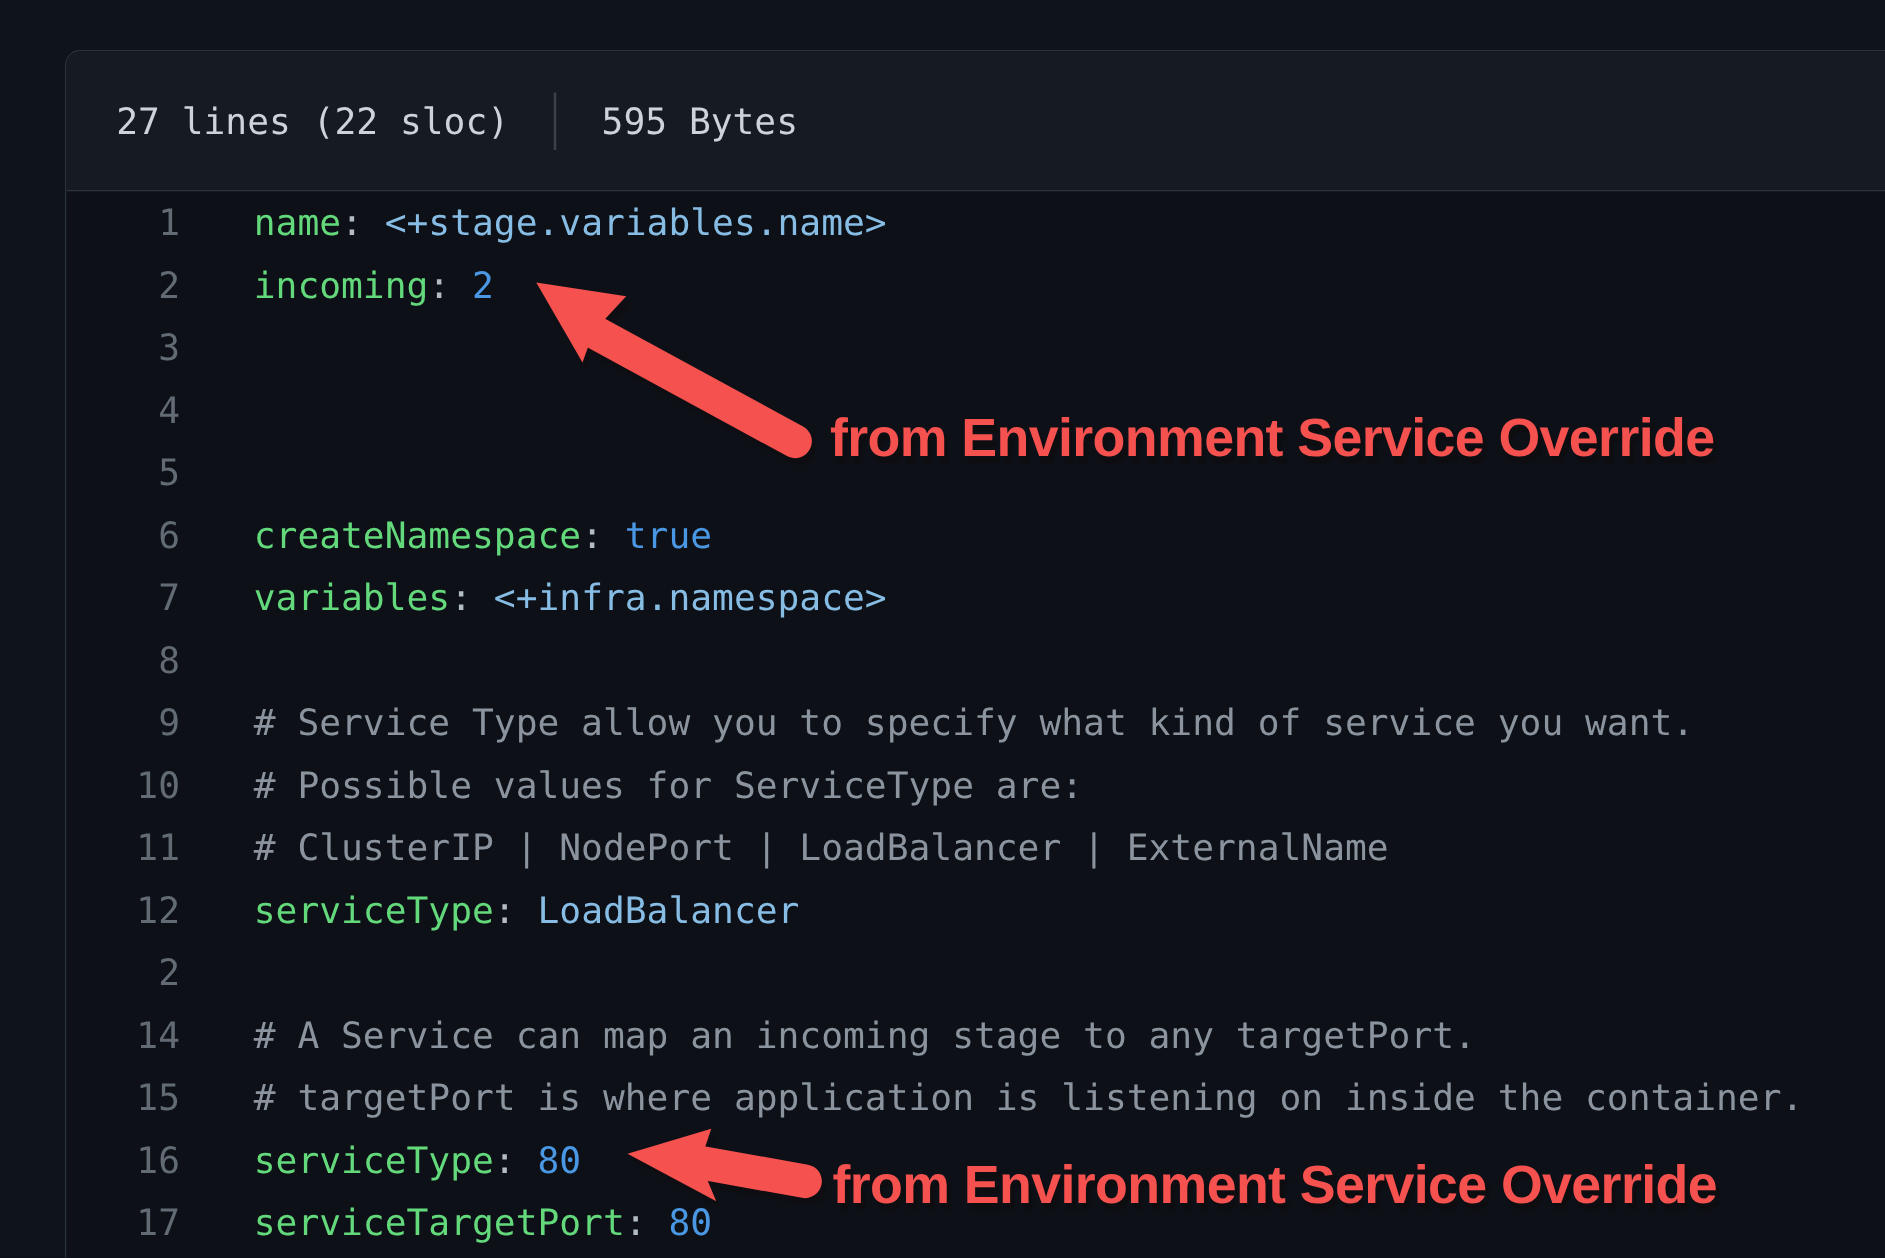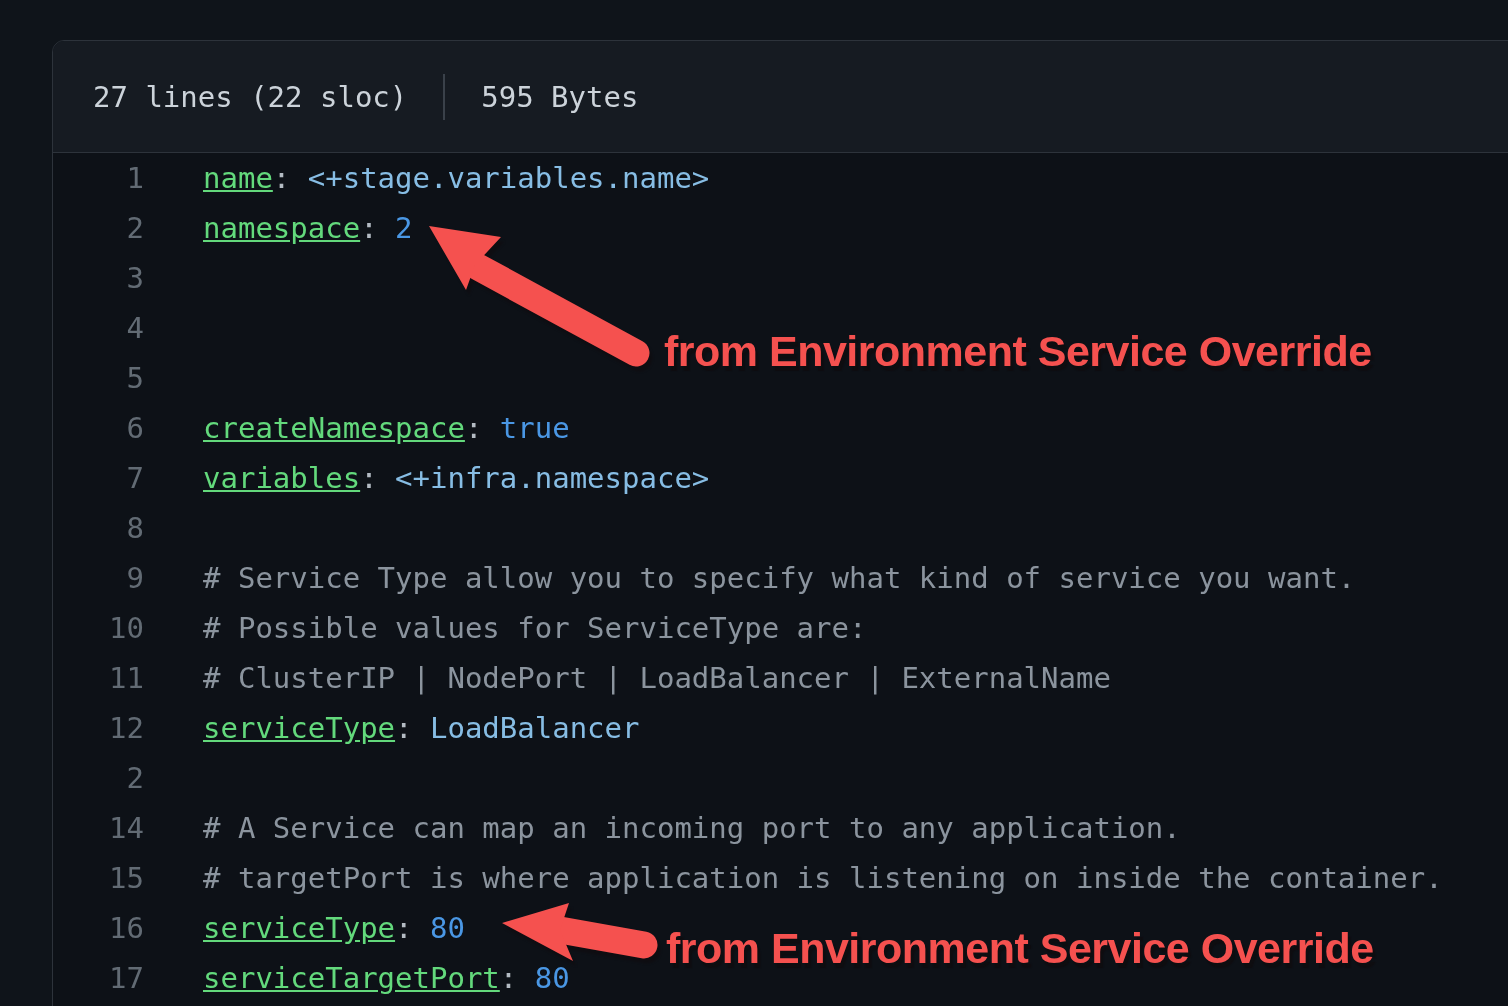--- a/index.html
+++ b/index.html
@@ -61,21 +61,21 @@
     width:91px;
     text-align:right;
     color:var(--line-number);
     cursor:pointer;
     user-select:none;
   }
   .lc{
     margin-left:59px;
     white-space:pre;
   }
-  .tok-key{color:var(--key);text-decoration:underline;}
+  .tok-key{color:var(--key);}
   .tok-str{color:var(--string);}
   .tok-num{color:var(--number);}
   .tok-punct{color:var(--punctuation);}
   .tok-comment{color:var(--comment);}
   .annotation{
     position:absolute;
     font-family:"Liberation Sans","DejaVu Sans",sans-serif;
     font-weight:bold;
     font-size:43px;
     letter-spacing:-0.5px;
@@ -104,21 +104,21 @@
     <div class="header-divider"></div>
     <span class="size-info">595 Bytes</span>
   </div>
   <div class="code-lines">
       <div class="code-line">
         <span class="ln">1</span>
         <span class="lc"><span class="tok-key">name</span><span class="tok-punct">: </span><span class="tok-str">&lt;+stage.variables.name&gt;</span></span>
       </div>
       <div class="code-line">
         <span class="ln">2</span>
-        <span class="lc"><span class="tok-key">namespace</span><span class="tok-punct">: </span><span class="tok-num">2</span></span>
+        <span class="lc"><span class="tok-key">incoming</span><span class="tok-punct">: </span><span class="tok-num">2</span></span>
       </div>
       <div class="code-line">
         <span class="ln">3</span>
         <span class="lc"></span>
       </div>
       <div class="code-line">
         <span class="ln">4</span>
       </div>
       <div class="code-line">
         <span class="ln">5</span>
@@ -151,21 +151,21 @@
       <div class="code-line">
         <span class="ln">12</span>
         <span class="lc"><span class="tok-key">serviceType</span><span class="tok-punct">: </span><span class="tok-str">LoadBalancer</span></span>
       </div>
       <div class="code-line">
         <span class="ln">2</span>
         <span class="lc"></span>
       </div>
       <div class="code-line">
         <span class="ln">14</span>
-        <span class="lc"><span class="tok-comment"># A Service can map an incoming port to any application.</span></span>
+        <span class="lc"><span class="tok-comment"># A Service can map an incoming stage to any targetPort.</span></span>
       </div>
       <div class="code-line">
         <span class="ln">15</span>
         <span class="lc"><span class="tok-comment"># targetPort is where application is listening on inside the container.</span></span>
       </div>
       <div class="code-line">
         <span class="ln">16</span>
         <span class="lc"><span class="tok-key">serviceType</span><span class="tok-punct">: </span><span class="tok-num">80</span></span>
       </div>
       <div class="code-line">

